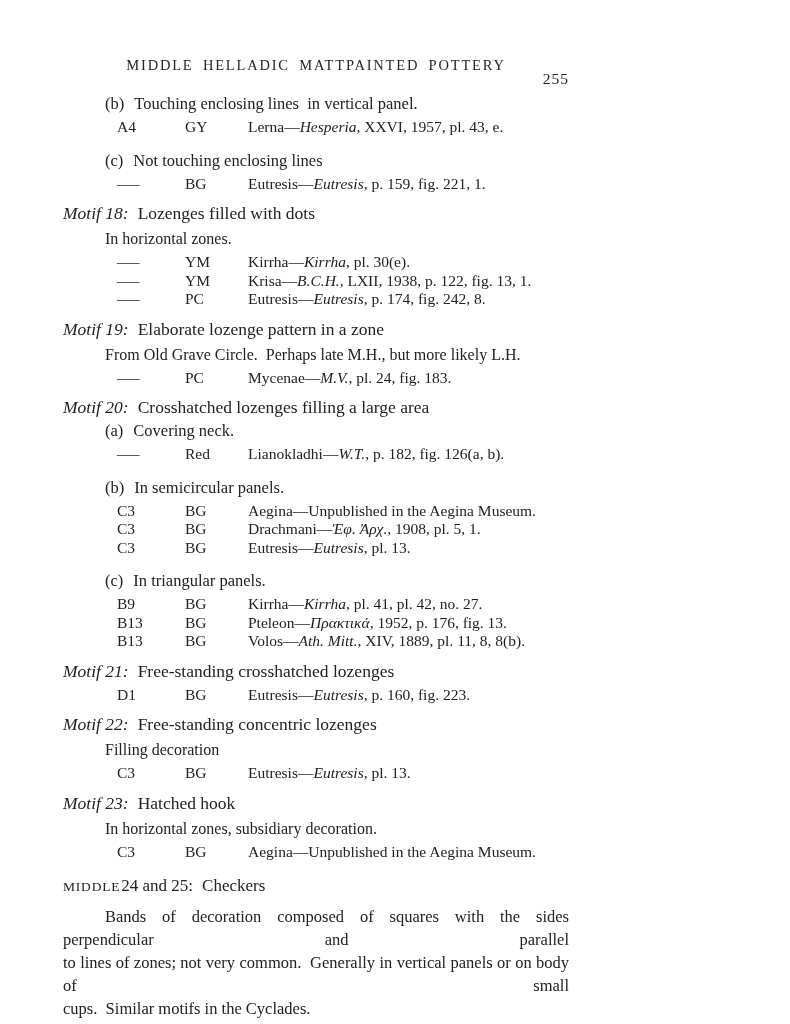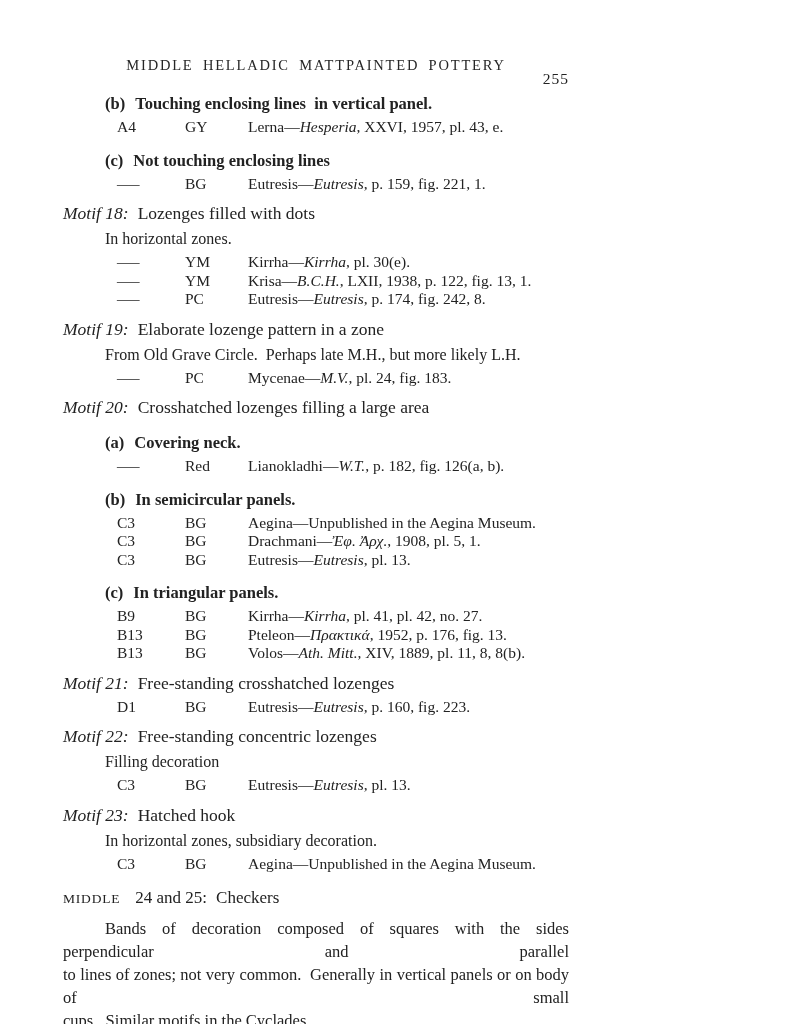--- a/index.html
+++ b/index.html
@@ -27,36 +27,36 @@
     position: absolute; right: 0; top: 13px;
     font-size: 15.5px; letter-spacing: 1px;
   }
   
   .blocks > div:first-child { margin-top: 20px; }
 
   .block-motif { margin-top: 10px; font-size: 17.5px; line-height: 20px; }
   .motif-label { font-style: italic; }
   .motif-title { margin-left: 9px; }
 
-  .block-sub { margin-top: 15px; padding-left: 42px; font-size: 16.5px; line-height: 18px; font-weight: bold; }
-  .block-motif + .block-sub { margin-top: 17px; }
+  .block-sub { margin-top: 15px; padding-left: 42px; font-size: 16.5px; line-height: 18px; }
+  .block-motif + .block-sub { margin-top: 5px; }
   .sub-text { margin-left: 10px; white-space: pre-wrap; }
 
   .block-plain { margin-top: 7px; padding-left: 42px; font-size: 16px; line-height: 18px; white-space: pre-wrap; }
 
   .block-entries { margin-top: 5px; padding-left: 54px; font-size: 15.5px; line-height: 18.5px; }
   .entry-row { display: grid; grid-template-columns: 68px 63px 1fr; }
   .entry-row .c1.dash { display: inline-block; transform: scaleX(1.45); transform-origin: left center; }
   .c1, .c2 { white-space: pre; }
   .ref .it { font-style: italic; }
   .ref { white-space: pre-wrap; }
 
   .block-motifs-head { margin-top: 15px; font-size: 17px; line-height: 20px; }
   .sc-label { font-size: 13.5px; letter-spacing: 0.8px; }
-  .mh-rest { margin-left: 15px; }
+  .mh-rest { margin-left: 1px; }
   .mh-tail { margin-left: 9px; }
 
   .block-para { margin-top: 8px; font-size: 16.5px; line-height: 23px; }
   .para-line { text-align: justify; text-align-last: justify; white-space: pre-wrap; }
   .para-line.first { text-indent: 42px; }
   .para-line.last { text-align-last: left; }
 </style>
 </head>
 <body>
 

